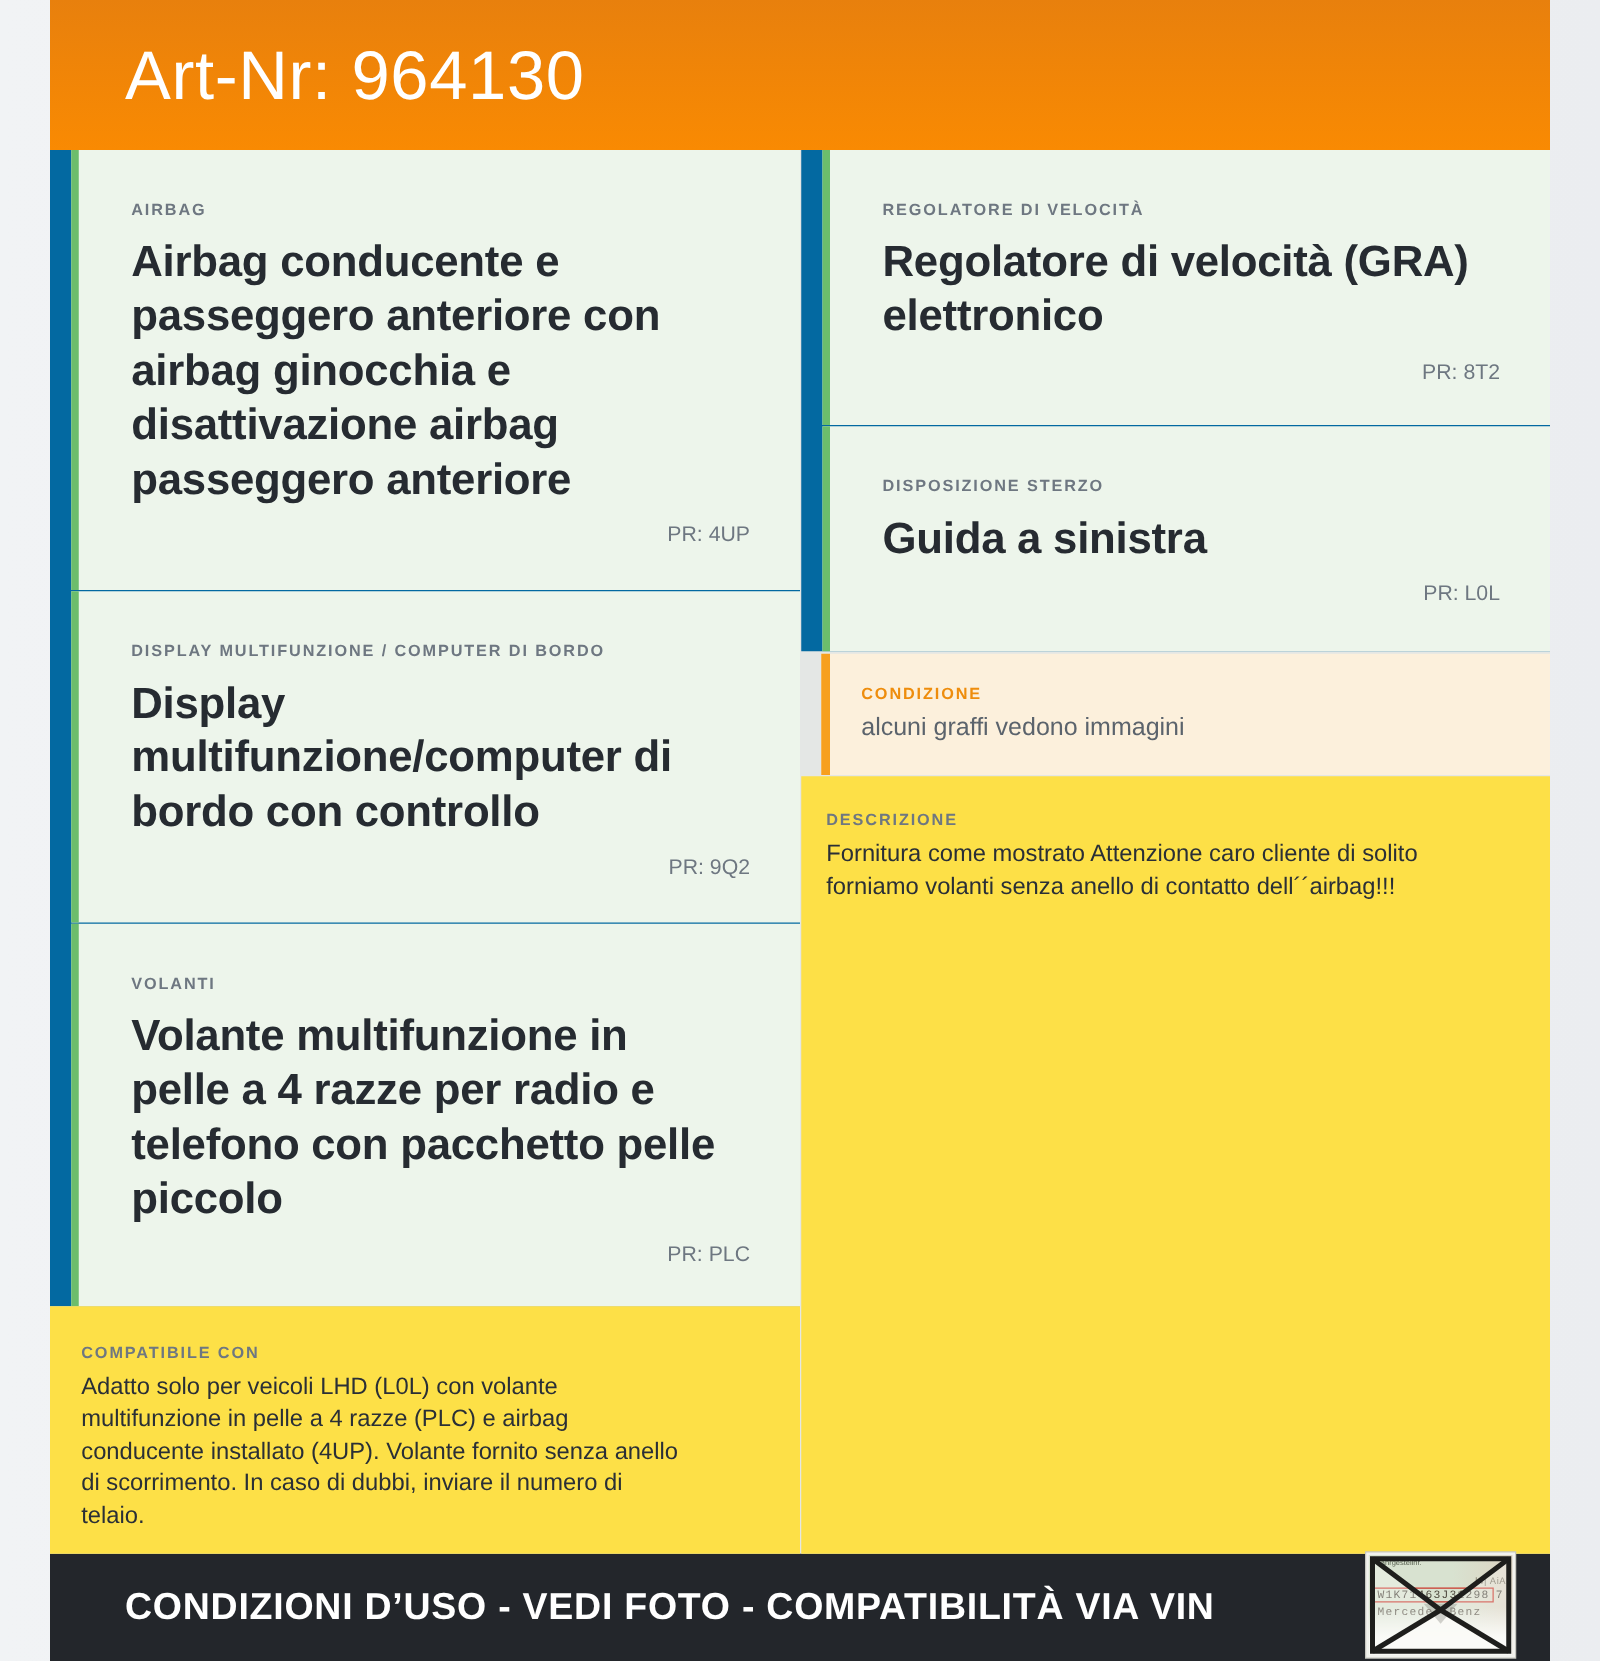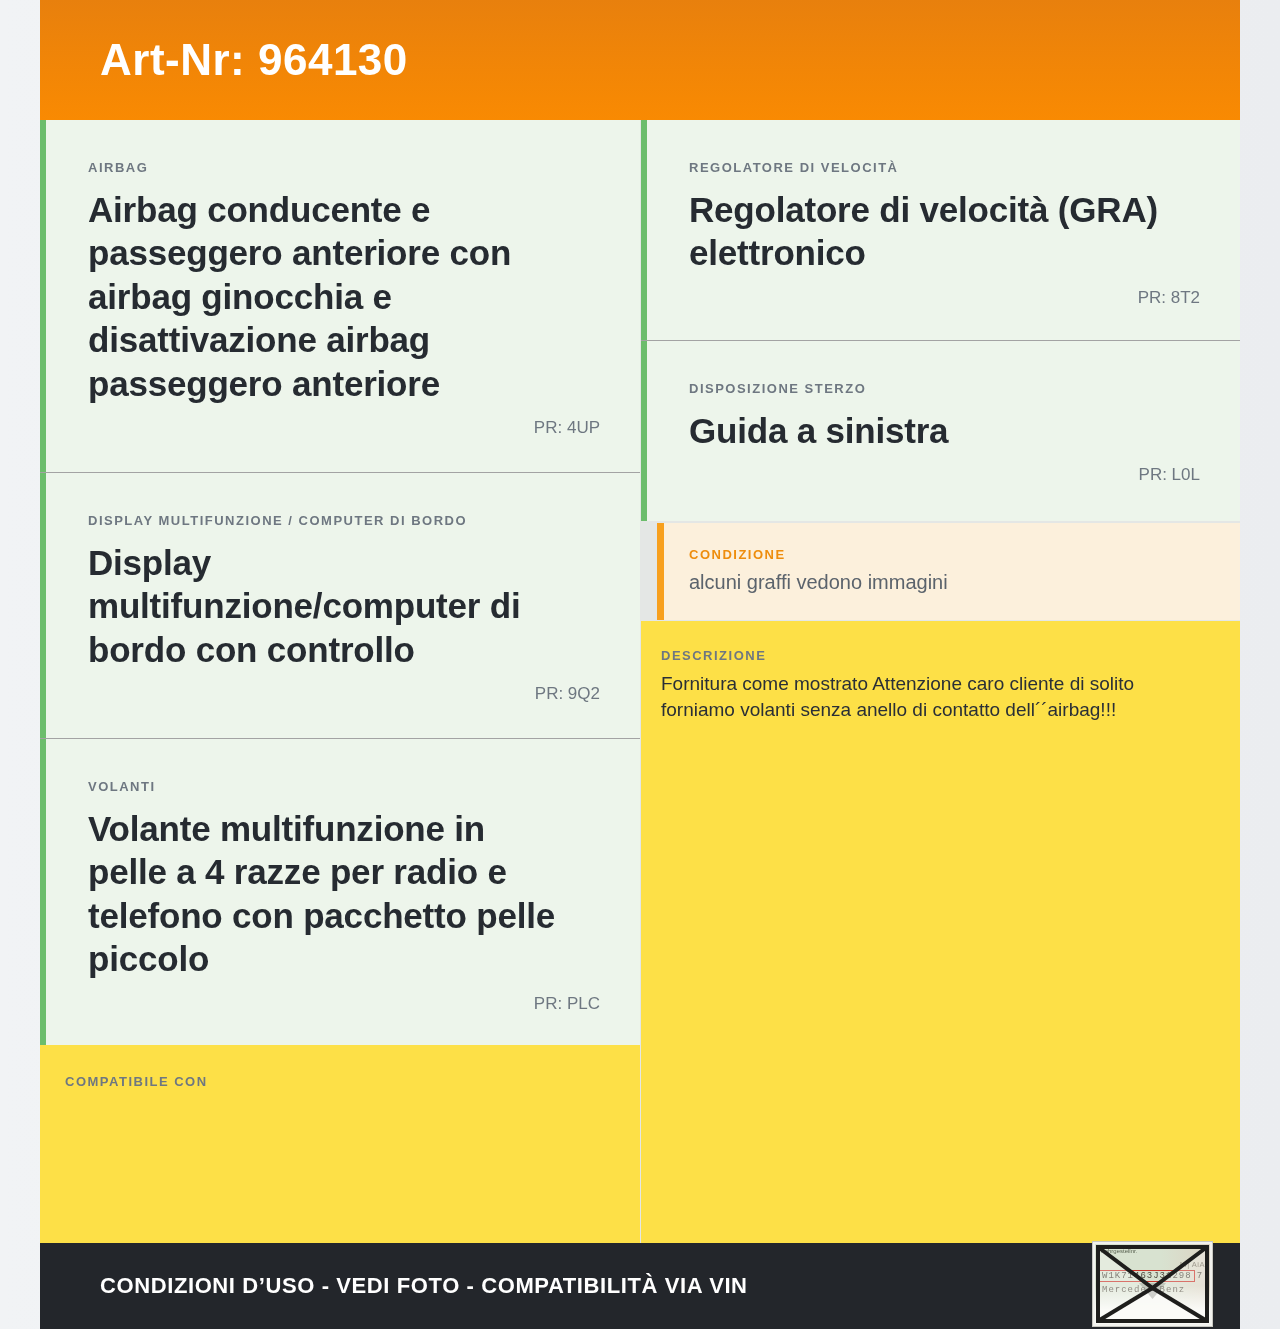--- a/index.html
+++ b/index.html
@@ -9,28 +9,28 @@
     background:linear-gradient(90deg,#F1F3F5 0%,#EBEDF0 100%);
     overflow:hidden;
   }
   .content { position:absolute; left:40px; top:0; width:1200px; height:1329px; }
 
   
   .header {
     height:120px; background:linear-gradient(180deg,#E8800D 0%,#F98A02 100%);
     display:flex; align-items:center; padding-left:60px;
   }
-  .header h1 { color:#FFFFFF; font-size:44px; font-weight:700; letter-spacing:0.5px; }
+  .header h1 { color:#FFFFFF; font-size:55px; font-weight:400; letter-spacing:0.5px; }
 
   
   .columns { display:flex; height:1123px; background:#E4E7E5; gap:1px; }
   .col-left { width:600px; display:flex; flex-direction:column; }
   .col-right { width:599px; display:flex; flex-direction:column; }
 
-  .green-stack { display:flex; flex-direction:column; gap:1px; background:#a3a3a3; }
+  .green-stack { display:flex; flex-direction:column; gap:1px; background:#0369a1;padding-left:17px; }
   .green-sec {
     background:#EDF5EB; border-left:6px solid #6CBD6C;
     padding:40px 40px 0 42px; overflow:hidden;
   }
   .sec-l0 { height:352px; } .sec-l1 { height:265px; } .sec-l2 { height:306px; }
   .sec-r0 { height:220px; } .sec-r1 { height:180px; }
 
   .label {
     font-size:13px; font-weight:700; letter-spacing:1.5px; color:#6E7781;
   }
@@ -54,21 +54,21 @@
   .condizione .label { color:#EE8D0D; }
   .cond-text { margin-top:9px; font-size:20px; color:#5B636C; }
 
   .descrizione { margin-top:1px; height:622px; padding:27px 40px 0 20px; }
 
   
   .footer {
     height:86px; background:#23262B; display:flex; align-items:center;
     padding-left:60px;
   }
-  .footer-text { color:#FFFFFF; font-size:22px; font-weight:700; letter-spacing:0.6px; }
+  .footer-text { color:#FFFFFF; font-size:30px; font-weight:700; letter-spacing:0.6px; }
 
   
   .vin-photo {
     position:absolute; left:1093px; top:1242px; width:119px; height:84px;
     background:#F2F2EE; z-index:5; box-shadow:0 0 0 1px #C8C8C1;
   }
   .vin-doc {
     position:absolute; inset:2px; overflow:hidden;
     background:
       linear-gradient(180deg, rgba(255,255,255,0) 52%, rgba(250,250,246,0.95) 82%),
@@ -123,20 +123,25 @@
             <div class="label">VOLANTI</div>
             <h2 class="title">Volante multifunzione in
 pelle a 4 razze per radio e
 telefono con pacchetto pelle
 piccolo</h2>
             <div class="pr">PR: PLC</div>
           </section>
         </div>
         <div class="white-card compatibile">
           <div class="label">COMPATIBILE CON</div>
+          <div class="body-text">Adatto solo per veicoli LHD (L0L) con volante
+multifunzione in pelle a 4 razze (PLC) e airbag
+conducente installato (4UP). Volante fornito senza anello
+di scorrimento. In caso di dubbi, inviare il numero di
+telaio.</div>
         </div>
       </div>
 
       <div class="col-right">
         <div class="green-stack">
           <section class="green-sec sec-r0">
             <div class="label">REGOLATORE DI VELOCITÀ</div>
             <h2 class="title">Regolatore di velocità (GRA)
 elettronico</h2>
             <div class="pr">PR: 8T2</div>

